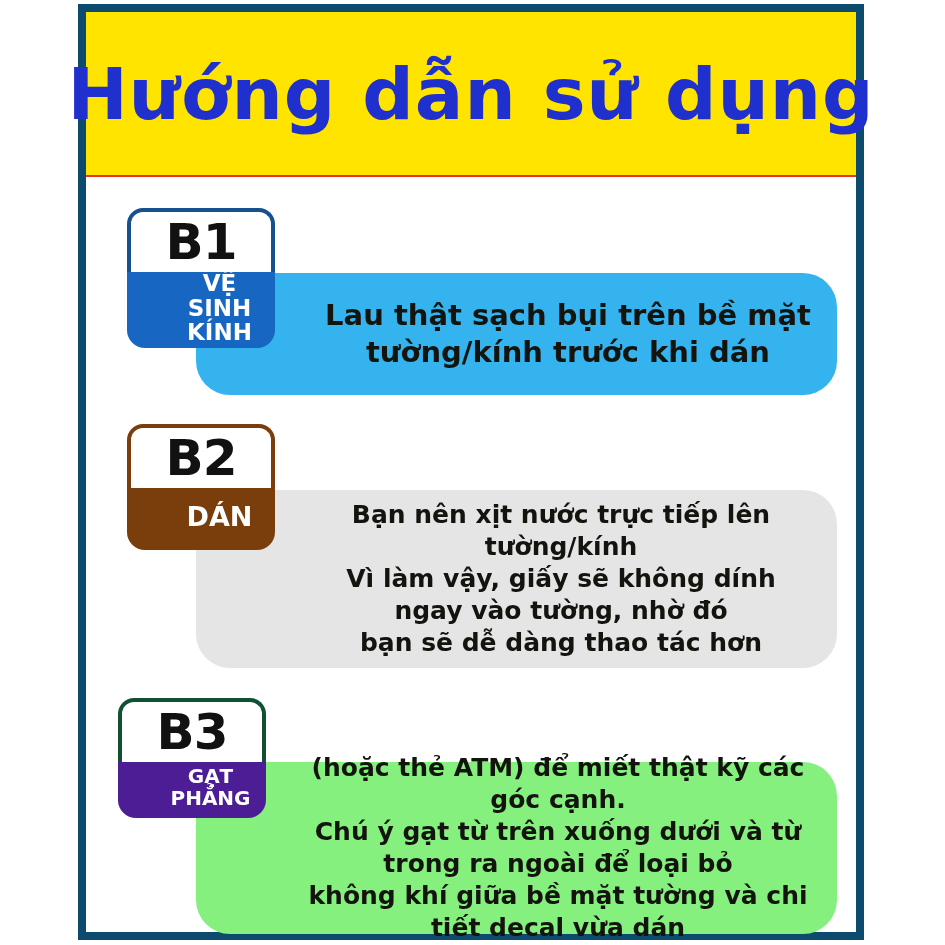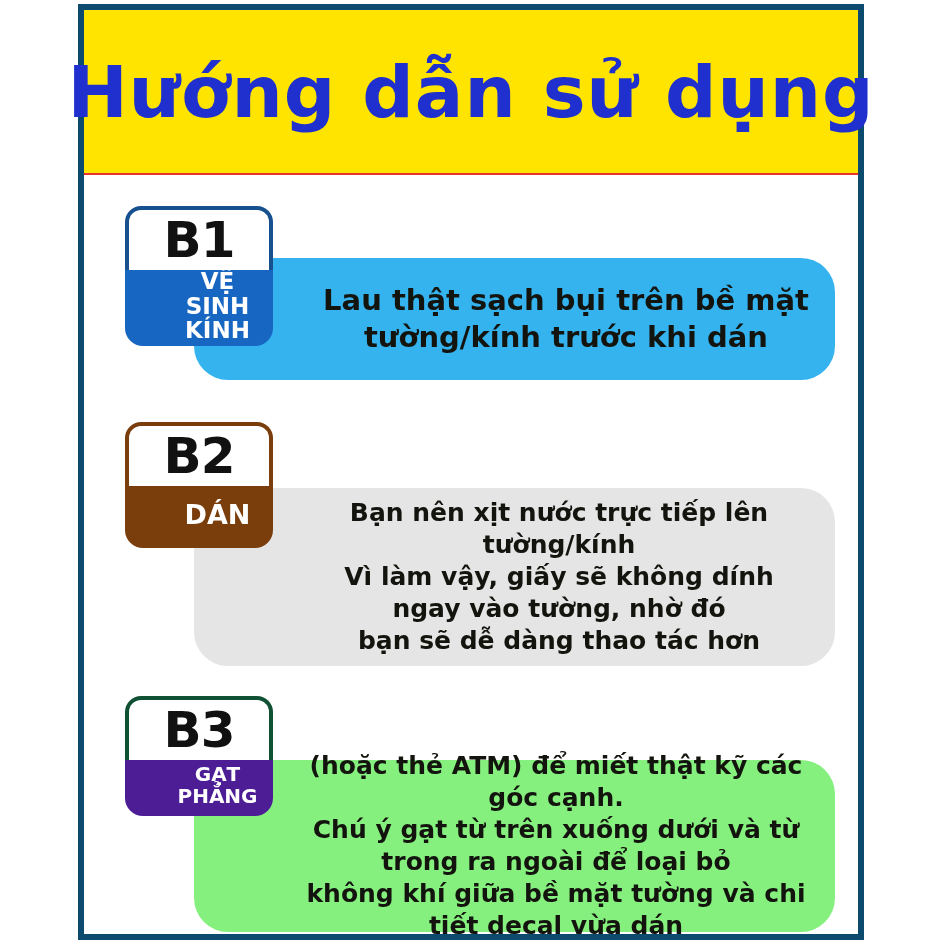--- a/index.html
+++ b/index.html
@@ -13,21 +13,21 @@
     font-family: "DejaVu Sans", sans-serif;
     overflow: hidden;
   }
 
   .poster {
     position: absolute;
     left: 78px;
     top: 4px;
     width: 786px;
     height: 936px;
-    border: 6px solid #0c4a6e;
+    border: 8px solid #0c4a6e;
     background: #ffffff;
     box-sizing: border-box;
   }
 
   
   .header {
     position: absolute;
     left: 0;
     top: 0;
     width: 100%;
@@ -120,21 +120,21 @@
   
   #step-1 .badge { left: 41px; top: 16px; }
   #step-1 .badge-code { border: 4px solid #16508f; border-bottom: none; }
   #step-1 .badge-label {
     background: #1666c2;
     font-size: 23px;
     height: 76px;
   }
   #step-1 .step-body {
     left: 110px;
-    top: 68px;
+    top: 81px;
     width: 641px;
     height: 122px;
     background: #34b3ef;
   }
   #step-1 .step-body-text { font-size: 29px; padding-left: 92px; }
 
   
   #step-2 .badge { left: 41px; top: 14px; }
   #step-2 .badge-code { border: 4px solid #7a3d0c; border-bottom: none; }
   #step-2 .badge-label {
@@ -145,21 +145,21 @@
   #step-2 .step-body {
     left: 110px;
     top: 80px;
     width: 641px;
     height: 178px;
     background: #e5e5e5;
   }
   #step-2 .step-body-text { font-size: 25px; padding-left: 78px; }
 
   
-  #step-3 .badge { left: 41px; top: 12px; }
+  #step-3 .badge { left: 32px; top: 12px; }
   #step-3 .badge-code { border: 4px solid #0f5132; border-bottom: none; }
   #step-3 .badge-label {
     background: #4c1d95;
     font-size: 20px;
     height: 56px;
   }
   #step-3 .step-body {
     left: 110px;
     top: 76px;
     width: 641px;

